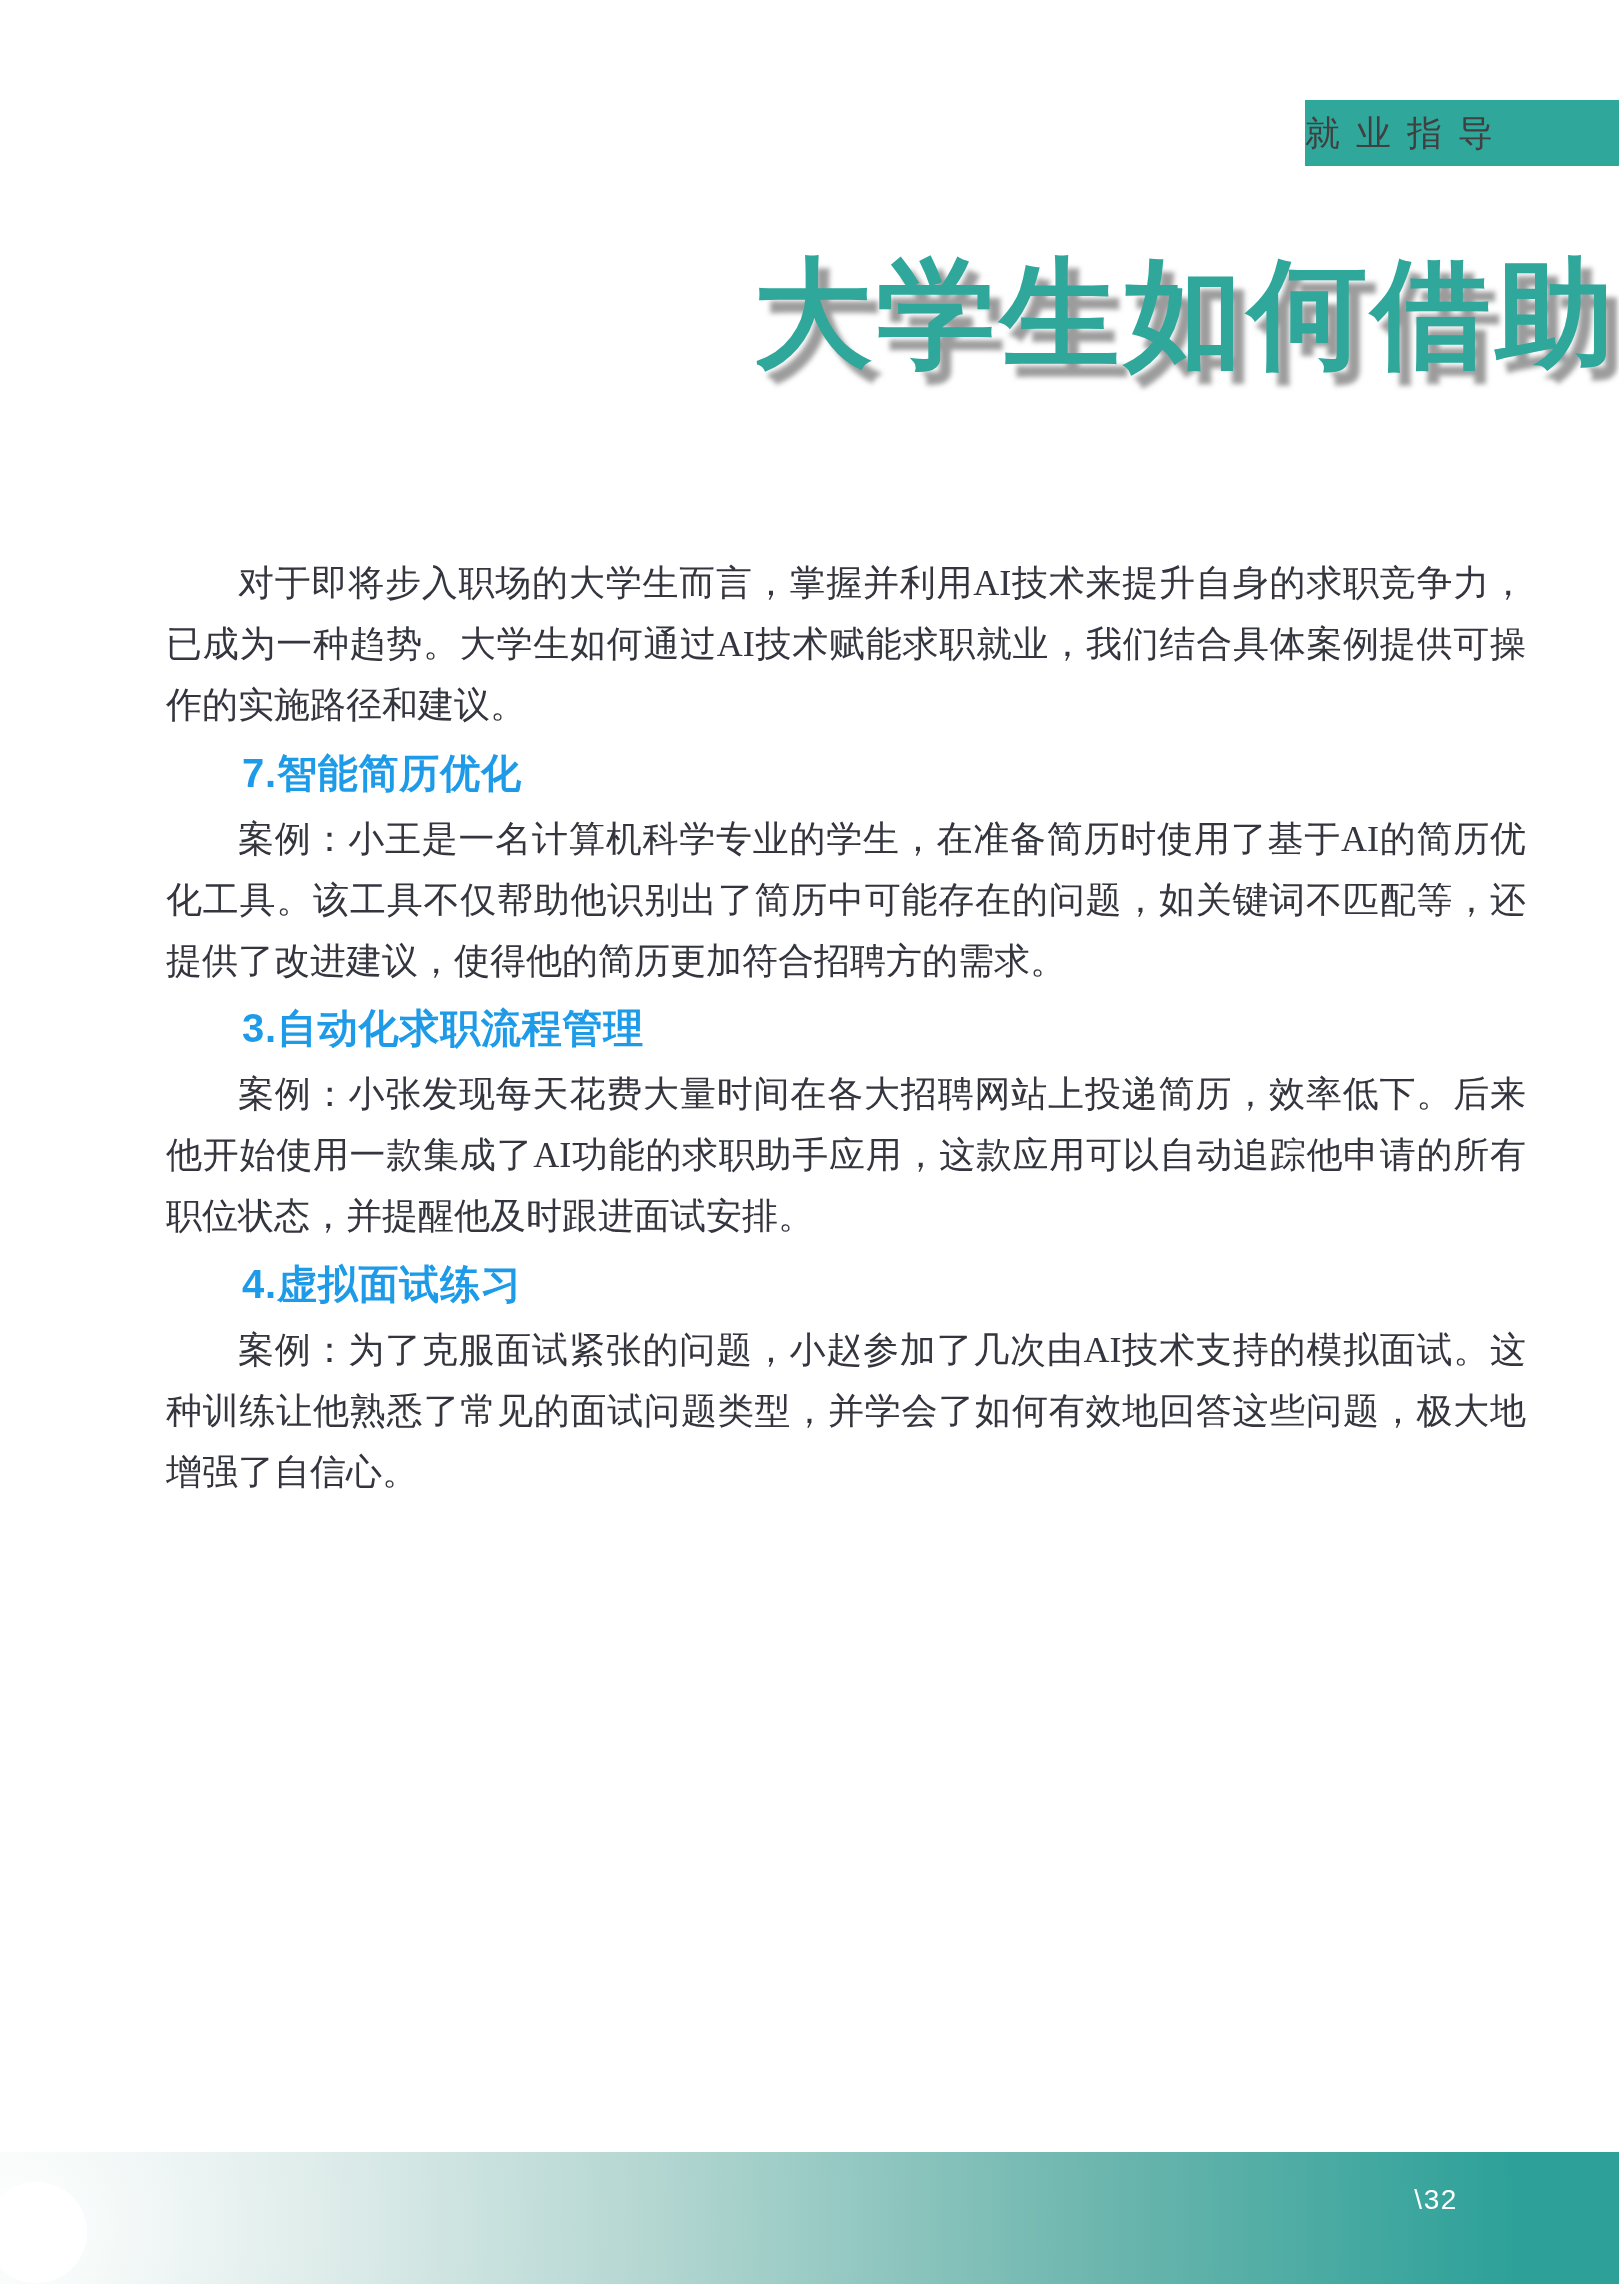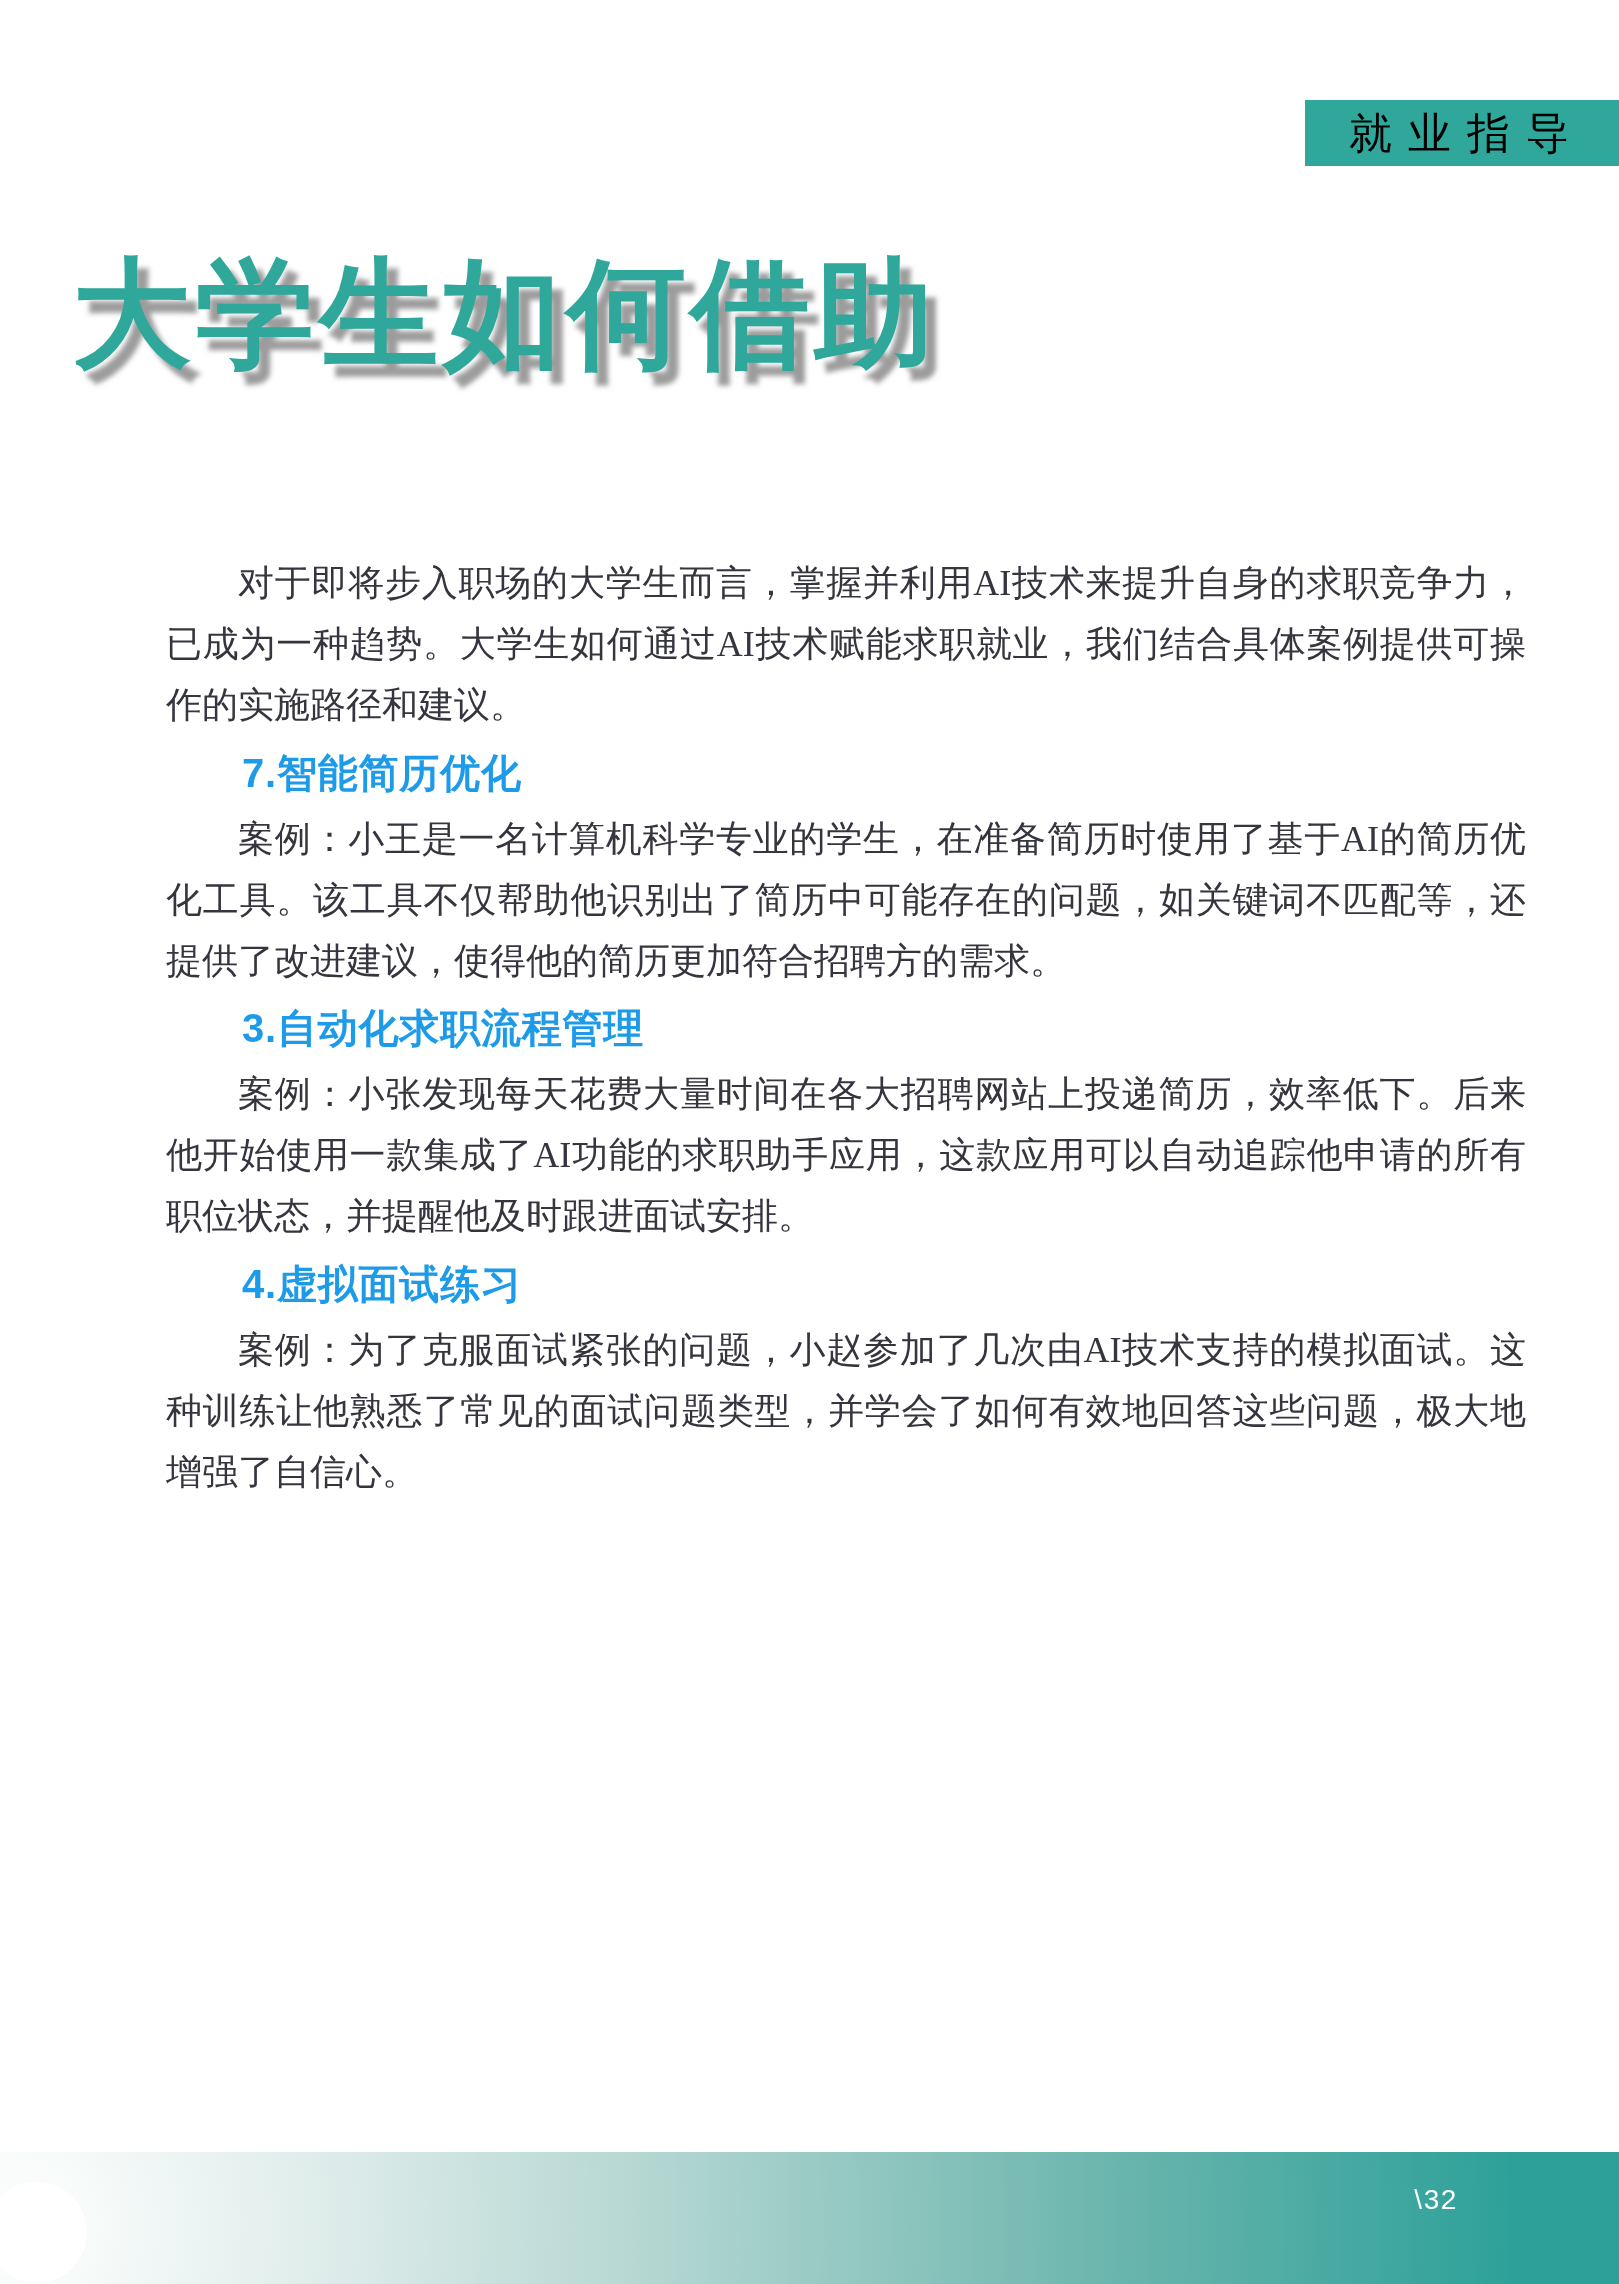--- a/index.html
+++ b/index.html
@@ -10,47 +10,46 @@
     overflow:hidden;
     font-family:"Liberation Serif","DejaVu Serif",serif;
   }
 
   
   .badge{
     position:absolute;
     top:100px;right:0;
     width:314px;height:66px;
     background:#2FA79B;
-    color:#000000;
+    color:#404040;
     font-family:"Liberation Serif","DejaVu Serif",serif;
-    font-size:43px;
+    font-size:35px;
     line-height:68px;
     letter-spacing:16px;
-    padding-left:44px;
     box-sizing:border-box;
     white-space:nowrap;
   }
 
   
   .title-block{
     position:absolute;
     top:233px;left:0;
     width:1619px;
   }
   .title-line{
     font-family:"Liberation Sans","DejaVu Sans",sans-serif;
     font-weight:900;
     font-size:119px;
     line-height:162px;
     color:#2FA79B;
     letter-spacing:4.7px;
     text-shadow:11px 12.6px 5.5px rgba(95,95,95,0.62);
     white-space:nowrap;
   }
-  .title-line.l1{margin-left:72px;}
+  .title-line.l1{margin-left:116px;text-align:right;}
   .title-line.l2{margin-left:427px;margin-top:6.3px;}
 
   
   .content{
     position:absolute;
     top:553px;
     left:166px;
     width:1360px;
   }
   .para{

